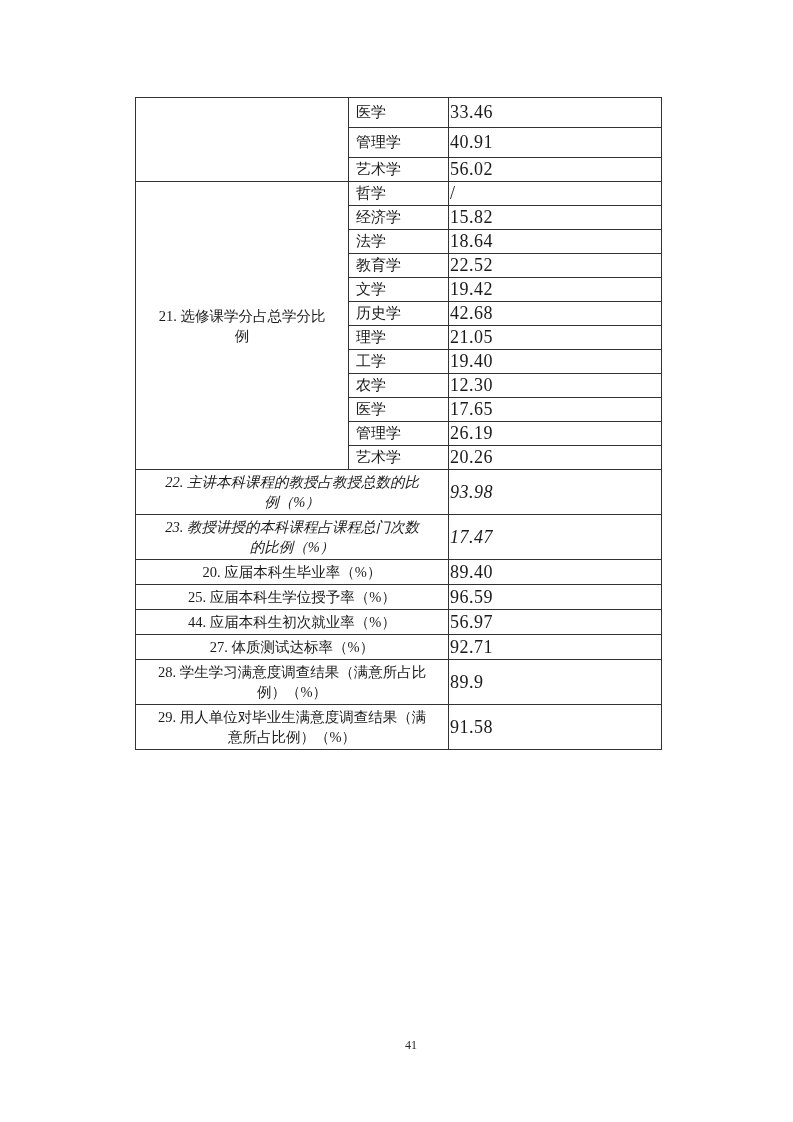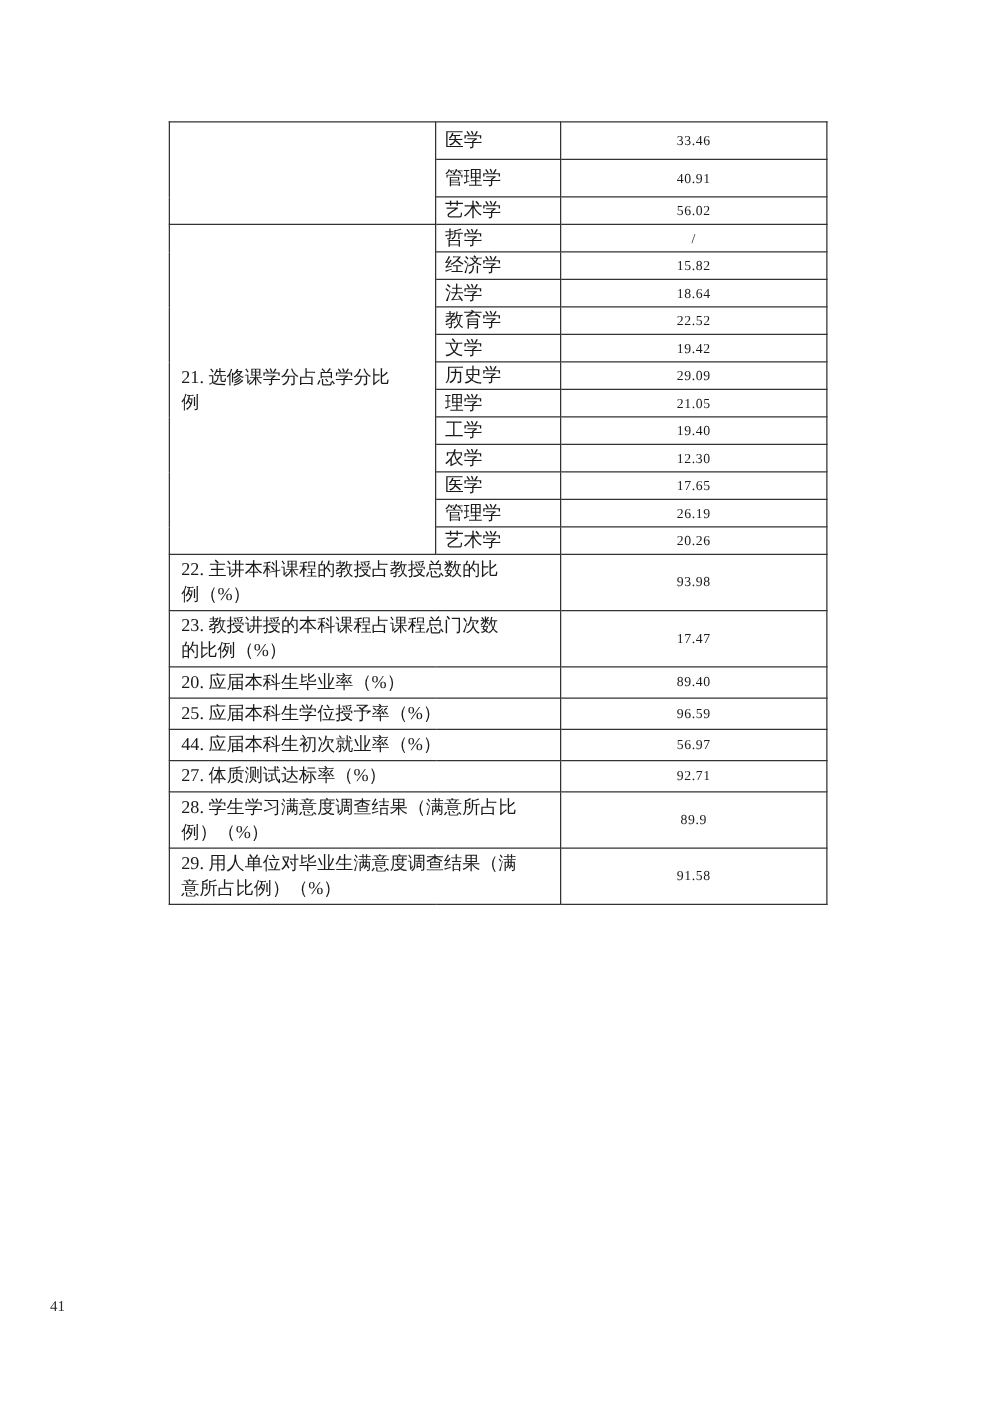--- a/index.html
+++ b/index.html
@@ -28,50 +28,50 @@
   table.doc-table td {
     border: 1px solid #333;
     overflow: hidden;
     box-sizing: border-box;
     margin-left: 48px;
   }
   
   tr.h30 { height: 30px; }
   tr.h20 { height: 20px; }
   tr.h21 { height: 21.5px; }
-  tr.h43 { height: 43px; }
+  tr.h43 { height: 43px; font-style: italic; }
   tr.h24 { height: 24px; }
   tr.h44 { height: 44px; font-family: Liberation Serif, serif; }
   
   td.label-cell {
     vertical-align: middle;
-    text-align: left;
+    text-align: center;
     padding: 2px 9px;
     font-size: 14.5px;
     line-height: 20px;
     white-space: pre-line;
   }
   td.subject-cell {
     vertical-align: middle;
     text-align: left;
     padding: 1px 2px 1px 7px;
     font-size: 15px;
   }
   td.value-cell {
     vertical-align: middle;
-    text-align: center;
-    font-size: 11px;
+    text-align: left;
+    font-size: 18px;
     letter-spacing: 0.5px;
   }
   .page-number {
     position: absolute;
-    left: 12px;
+    left: 1px;
     right: 0;
     top: 1038px;
-    text-align: left;
+    text-align: center;
     font-size: 12px;
     color: #2a2a2a;
     margin-left: 28px;
   }
 </style>
 </head>
 <body>
 
 <div class="doc-table-wrap">
   <table class="doc-table">
@@ -113,21 +113,21 @@
       <tr class="h21">
         <td class="subject-cell">教育学</td>
         <td class="value-cell">22.52</td>
       </tr>
       <tr class="h21">
         <td class="subject-cell">文学</td>
         <td class="value-cell">19.42</td>
       </tr>
       <tr class="h21">
         <td class="subject-cell">历史学</td>
-        <td class="value-cell">29.09</td>
+        <td class="value-cell">42.68</td>
       </tr>
       <tr class="h21">
         <td class="subject-cell">理学</td>
         <td class="value-cell">21.05</td>
       </tr>
       <tr class="h21">
         <td class="subject-cell">工学</td>
         <td class="value-cell">19.40</td>
       </tr>
       <tr class="h21">

